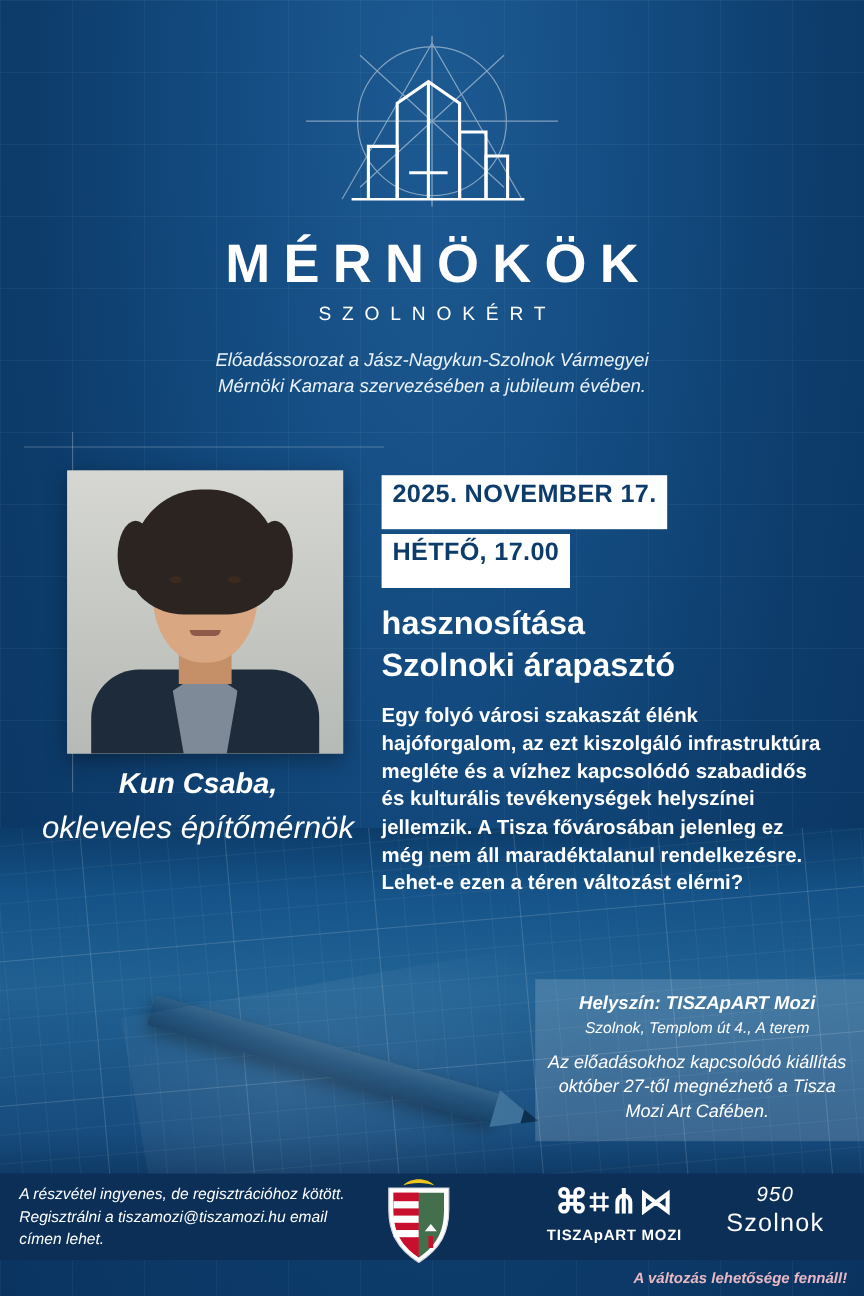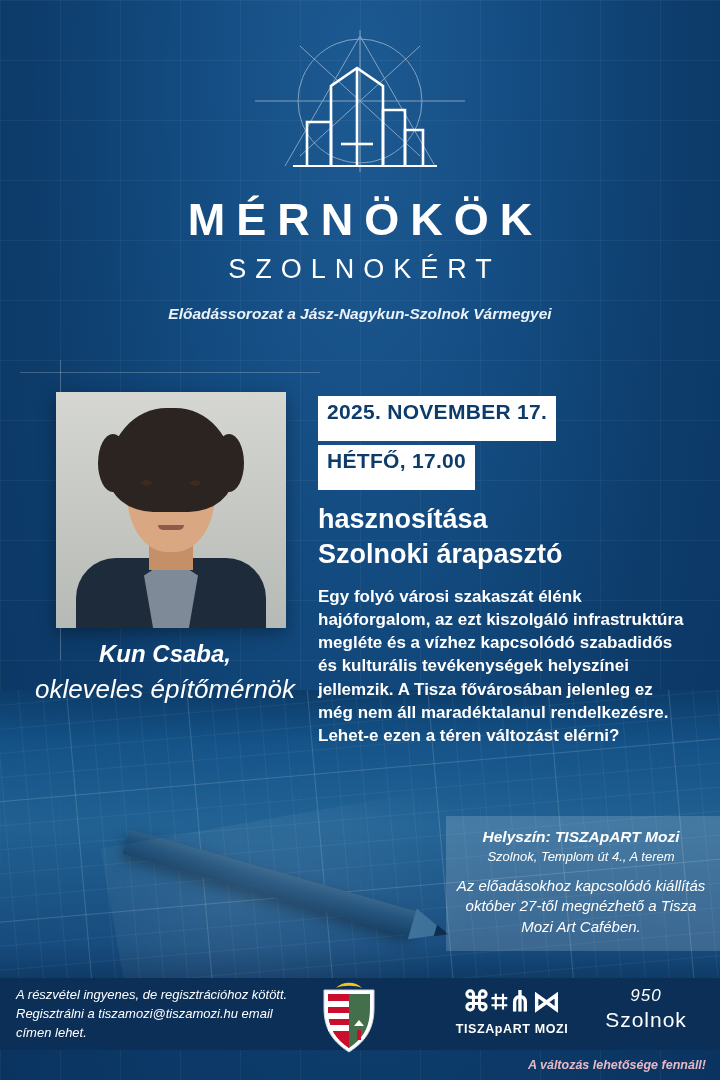--- a/index.html
+++ b/index.html
@@ -106,32 +106,32 @@
   .brand-title {
     margin-top: 18px;
     font-size: 45px;
     letter-spacing: 11px;
     font-weight: 700;
     color: #ffffff;
     text-indent: 11px;
   }
   .brand-sub {
     margin-top: 8px;
-    font-size: 27px;
+    font-size: 16px;
     letter-spacing: 9px;
     font-weight: 400;
     color: #ffffff;
     text-indent: 9px;
   }
   .brand-desc {
     margin-top: 18px;
     font-size: 15.5px;
     line-height: 1.45;
     font-style: italic;
-    font-weight: 700;
+    font-weight: 400;
     color: #eaf2fa;
   }
   
   .photo-frame {
     position: absolute;
     left: 56px;
     top: 392px;
     width: 230px;
     height: 236px;
     background: #c9ccc7;
@@ -399,20 +399,21 @@
         </g>
         <g stroke="#ffffff" stroke-width="2" fill="none">
           <path d="M48 140 L192 140"></path>
         </g>
       </svg>
     </div>
     <div class="brand-title">MÉRNÖKÖK</div>
     <div class="brand-sub">SZOLNOKÉRT</div>
     <div class="brand-desc">
       <div>Előadássorozat a Jász-Nagykun-Szolnok Vármegyei</div>
+      <div>Mérnöki Kamara szervezésében a jubileum évében.</div>
     </div>
   </div>
 
   <div class="crosshair-v"></div>
   <div class="crosshair-h"></div>
 
   <div class="photo-frame">
     <div class="portrait">
       <div class="p-jacket"></div>
       <div class="p-shirt"></div>

